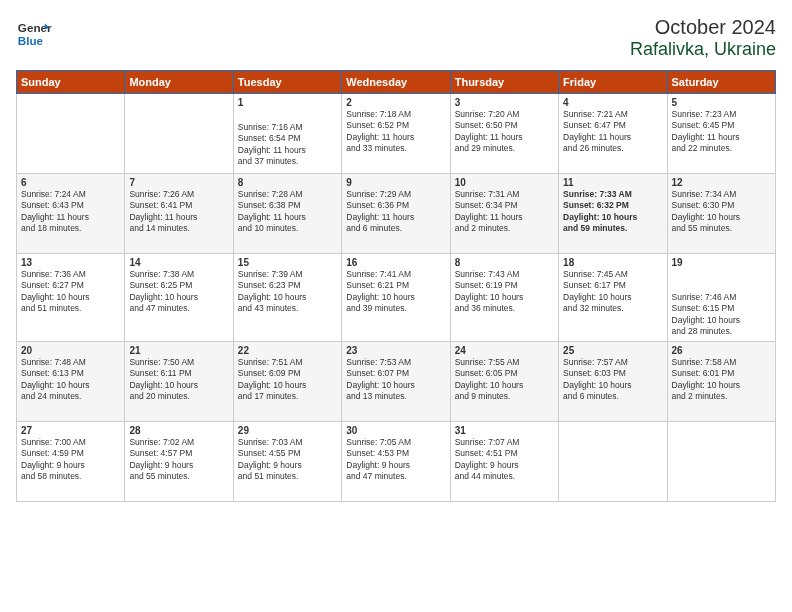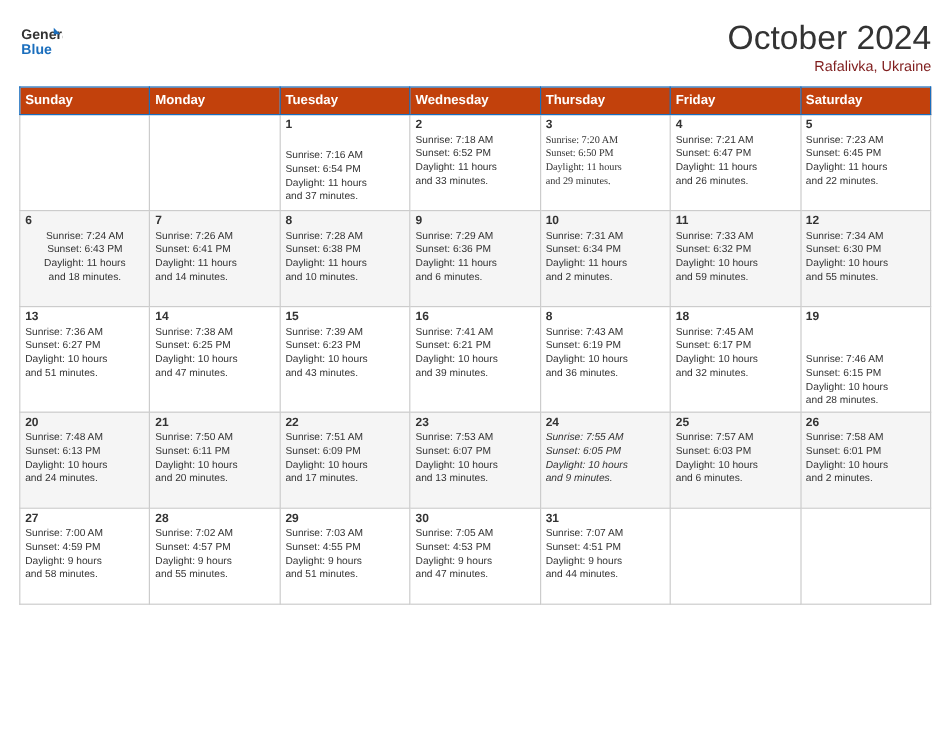--- a/index.html
+++ b/index.html
@@ -28,27 +28,27 @@
       gap: 4px;
     }
     .logo-icon {
       width: 36px;
       height: 36px;
     }
     .title-block {
       text-align: right;
     }
     .month-year {
-      font-size: 28px;
+      font-size: 20px;
       font-weight: 300;
       color: #333;
     }
     .location {
-      font-size: 12px;
-      color: #7f1d1d;
+      font-size: 18px;
+      color: #14532d;
     }
     table {
       width: 100%;
       border-collapse: collapse;
       table-layout: fixed;
     }
     thead tr th {
       background: #c2410c;
       color: #fff;
       font-size: 11px;
@@ -127,21 +127,21 @@
           </td>
           <td>
             <span class="day-num">2</span>
             <div class="day-info" style="white-space: pre-line;">Sunrise: 7:18 AM
 Sunset: 6:52 PM
 Daylight: 11 hours
 and 33 minutes.</div>
           </td>
           <td>
             <span class="day-num">3</span>
-            <div class="day-info" style="white-space: pre-line; font-family: Liberation Serif, serif;">Sunrise: 7:20 AM
+            <div class="day-info" style="white-space: pre-line;">Sunrise: 7:20 AM
 Sunset: 6:50 PM
 Daylight: 11 hours
 and 29 minutes.</div>
           </td>
           <td>
             <span class="day-num">4</span>
             <div class="day-info" style="white-space: pre-line;">Sunrise: 7:21 AM
 Sunset: 6:47 PM
 Daylight: 11 hours
 and 26 minutes.</div>
@@ -150,21 +150,21 @@
             <span class="day-num">5</span>
             <div class="day-info" style="white-space: pre-line;">Sunrise: 7:23 AM
 Sunset: 6:45 PM
 Daylight: 11 hours
 and 22 minutes.</div>
           </td>
         </tr>
         <tr>
           <td>
             <span class="day-num">6</span>
-            <div class="day-info" style="white-space: pre-line; text-align: center;">Sunrise: 7:24 AM
+            <div class="day-info" style="white-space: pre-line;">Sunrise: 7:24 AM
 Sunset: 6:43 PM
 Daylight: 11 hours
 and 18 minutes.</div>
           </td>
           <td>
             <span class="day-num">7</span>
             <div class="day-info" style="white-space: pre-line;">Sunrise: 7:26 AM
 Sunset: 6:41 PM
 Daylight: 11 hours
 and 14 minutes.</div>
@@ -185,21 +185,21 @@
           </td>
           <td>
             <span class="day-num">10</span>
             <div class="day-info" style="white-space: pre-line;">Sunrise: 7:31 AM
 Sunset: 6:34 PM
 Daylight: 11 hours
 and 2 minutes.</div>
           </td>
           <td>
             <span class="day-num">11</span>
-            <div class="day-info" style="white-space: pre-line;">Sunrise: 7:33 AM
+            <div class="day-info" style="white-space: pre-line; font-weight: bold;">Sunrise: 7:33 AM
 Sunset: 6:32 PM
 Daylight: 10 hours
 and 59 minutes.</div>
           </td>
           <td>
             <span class="day-num">12</span>
             <div class="day-info" style="white-space: pre-line;">Sunrise: 7:34 AM
 Sunset: 6:30 PM
 Daylight: 10 hours
 and 55 minutes.</div>
@@ -280,21 +280,21 @@
           </td>
           <td>
             <span class="day-num">23</span>
             <div class="day-info" style="white-space: pre-line;">Sunrise: 7:53 AM
 Sunset: 6:07 PM
 Daylight: 10 hours
 and 13 minutes.</div>
           </td>
           <td>
             <span class="day-num">24</span>
-            <div class="day-info" style="white-space: pre-line; font-style: italic;">Sunrise: 7:55 AM
+            <div class="day-info" style="white-space: pre-line;">Sunrise: 7:55 AM
 Sunset: 6:05 PM
 Daylight: 10 hours
 and 9 minutes.</div>
           </td>
           <td>
             <span class="day-num">25</span>
             <div class="day-info" style="white-space: pre-line;">Sunrise: 7:57 AM
 Sunset: 6:03 PM
 Daylight: 10 hours
 and 6 minutes.</div>

